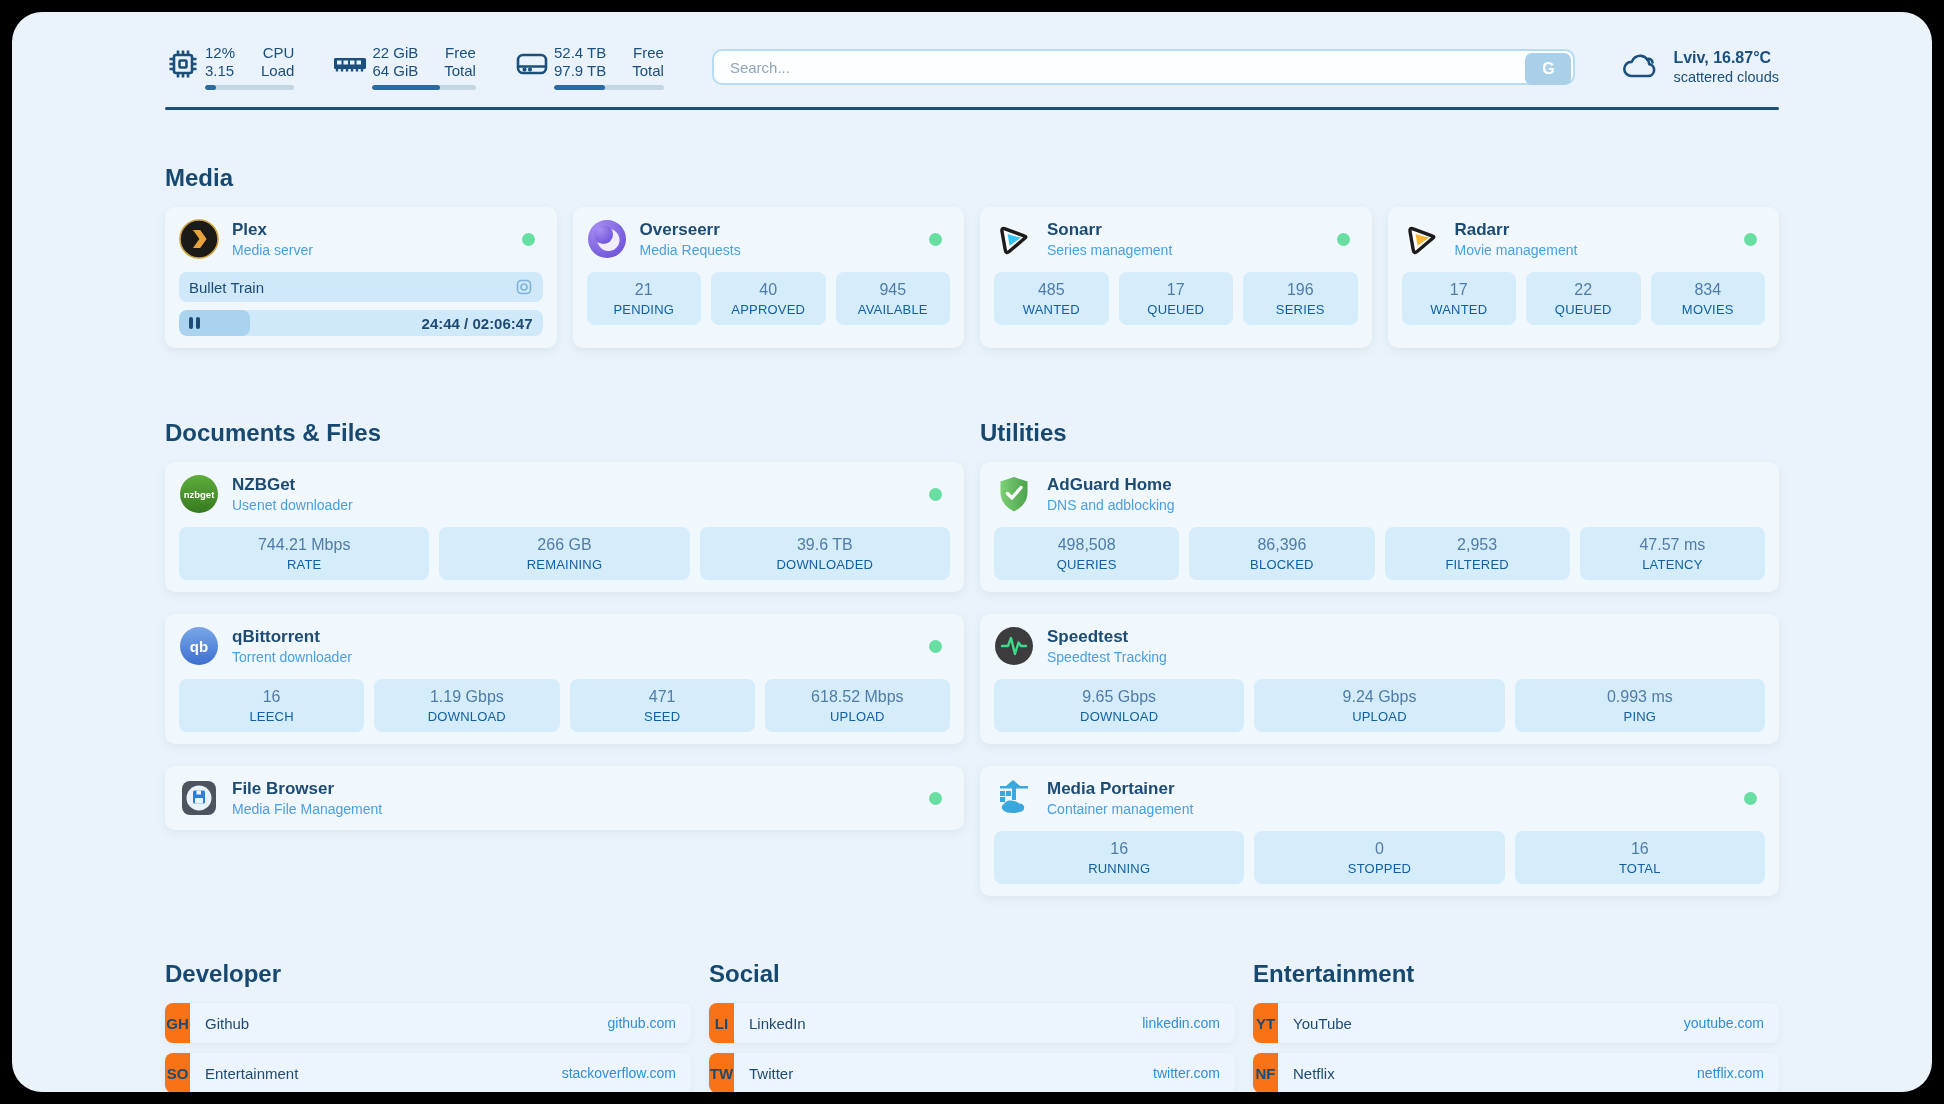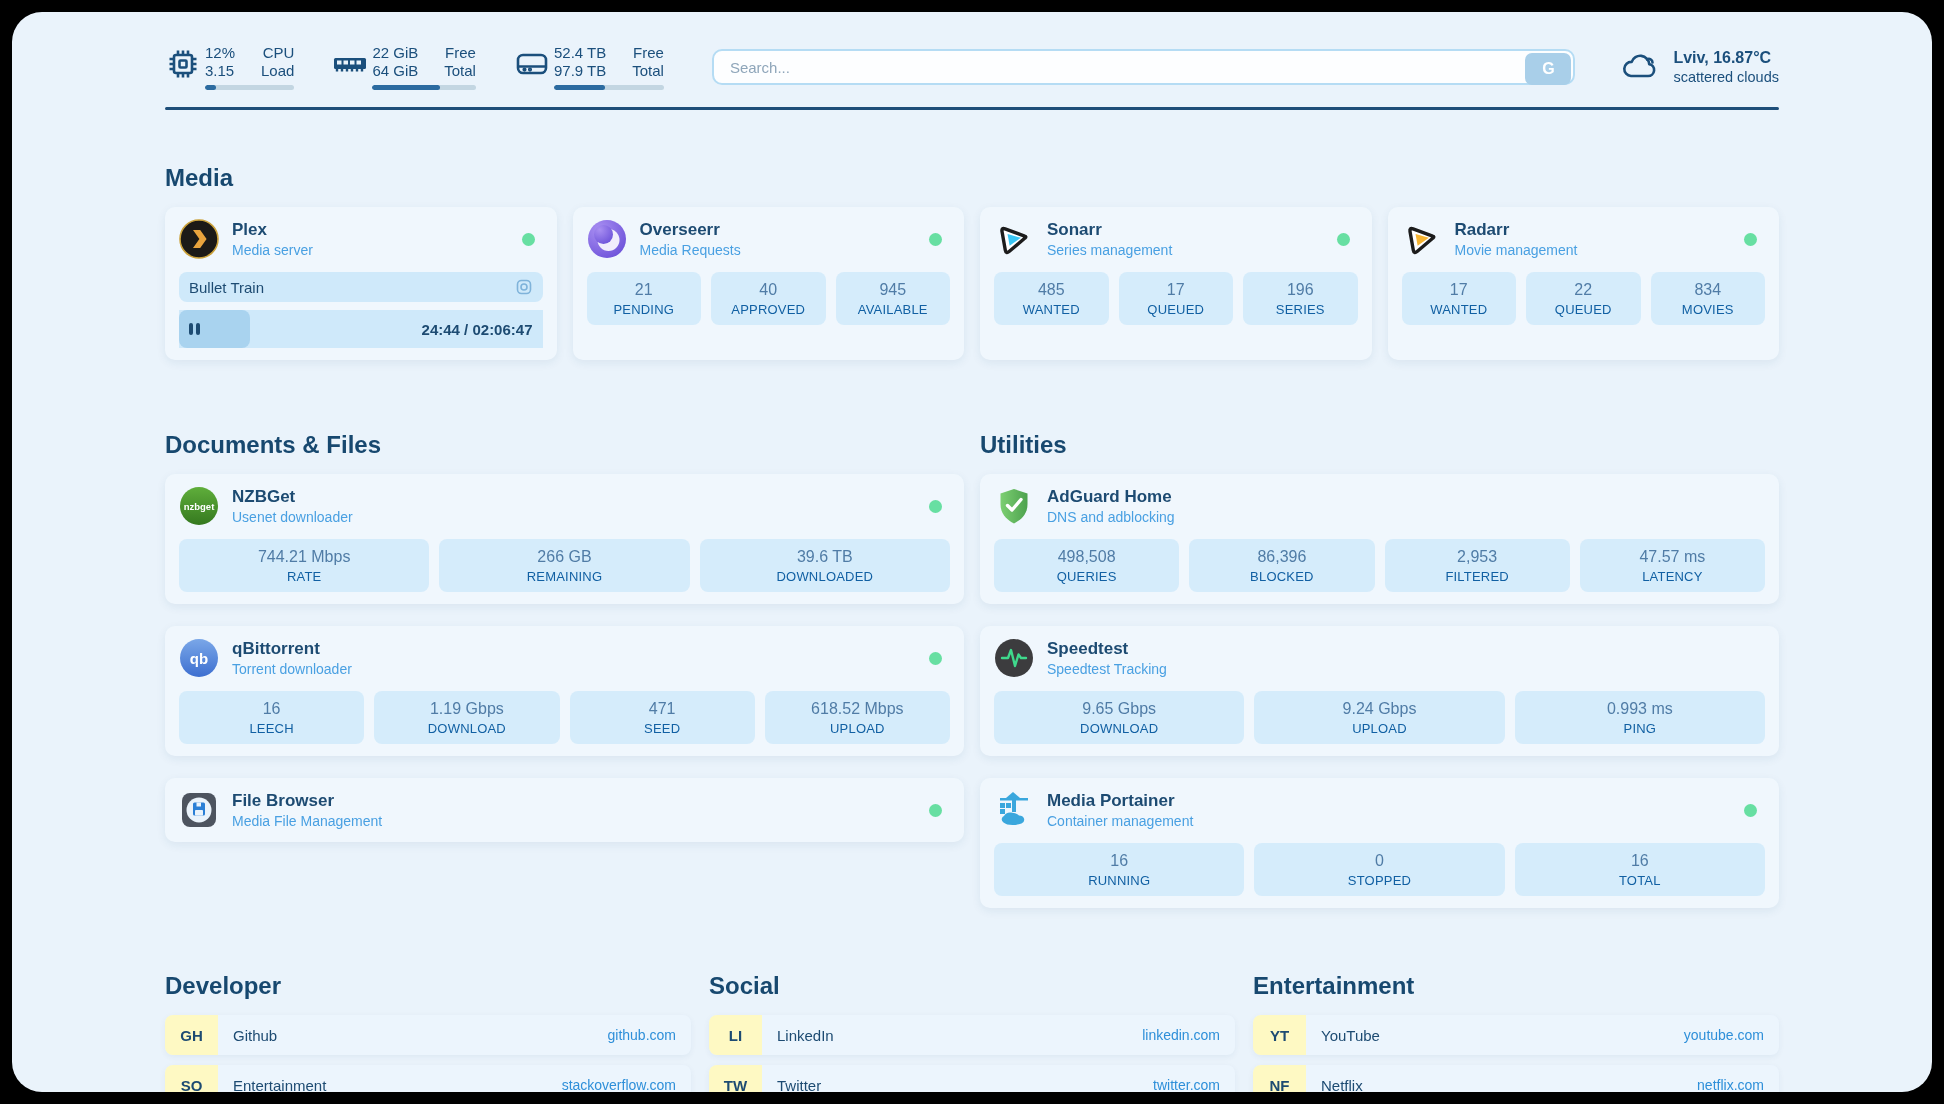--- a/index.html
+++ b/index.html
@@ -49,33 +49,33 @@
 
   .stat-row { margin-top:13px; display:grid; grid-auto-flow:column; grid-auto-columns:1fr; gap:10px; }
   .stat-box { background:#d5ecfb; border-radius:8px; text-align:center; padding:9px 4px 8px; }
   .stat-value { font-size:16px; color:#507ca6; }
   .stat-label { font-size:13px; font-weight:400; color:#1160a3; margin-top:3px; letter-spacing:0.2px; }
 
   
   .np-title-row { margin-top:13px; height:30px; background:#cfe9fa; border-radius:8px; display:flex; align-items:center;
                   padding:0 10px; font-size:15px; color:#1d4b72; }
   .np-cam { margin-left:auto; display:flex; }
-  .np-progress { margin-top:8px; height:38px; background:#cfe9fa; border-radius:0; position:relative; overflow:hidden;
+  .np-progress { margin-top:8px; height:26px; background:#cfe9fa; border-radius:8px; position:relative; overflow:hidden;
                  display:flex; align-items:center; }
   .np-fill { position:absolute; left:0; top:0; bottom:0; background:#a9d3ef; border-radius:8px; }
   .np-pause { position:relative; margin-left:10px; display:flex; gap:3px; }
   .np-pause i { display:block; width:4px; height:12px; border-radius:2px; background:#1d4b72; }
   .np-time { position:relative; margin-left:auto; margin-right:10px; font-size:15px; font-weight:700; color:#1d4b72; }
 
   
   .bookmarks { display:grid; grid-template-columns:1fr 1fr 1fr; gap:18px; margin-top:64px; padding-bottom:40px; }
   .bm-rows { display:flex; flex-direction:column; gap:10px; margin-top:15px; }
   .bm-row { display:flex; align-items:center; height:40px; background:#ecf5fd; border-radius:8px; overflow:hidden;
             box-shadow:0 2px 6px rgba(23,72,120,0.06); cursor:pointer; }
-  .bm-abbr { width:53px; align-self:stretch; background:#fef9c3; display:flex; align-items:center; justify-content:center;
+  .bm-abbr { width:25px; align-self:stretch; background:#f97316; display:flex; align-items:center; justify-content:center;
              font-size:15px; font-weight:700; color:#1d4b72; }
   .bm-name { margin-left:15px; font-size:15px; color:#1d4b72; }
   .bm-url { margin-left:auto; margin-right:15px; font-size:14px; color:#2e8fd9; text-decoration:none; }
 </style>
 </head>
 <body>
 
 <div class="panel">
   <div class="content">
 

